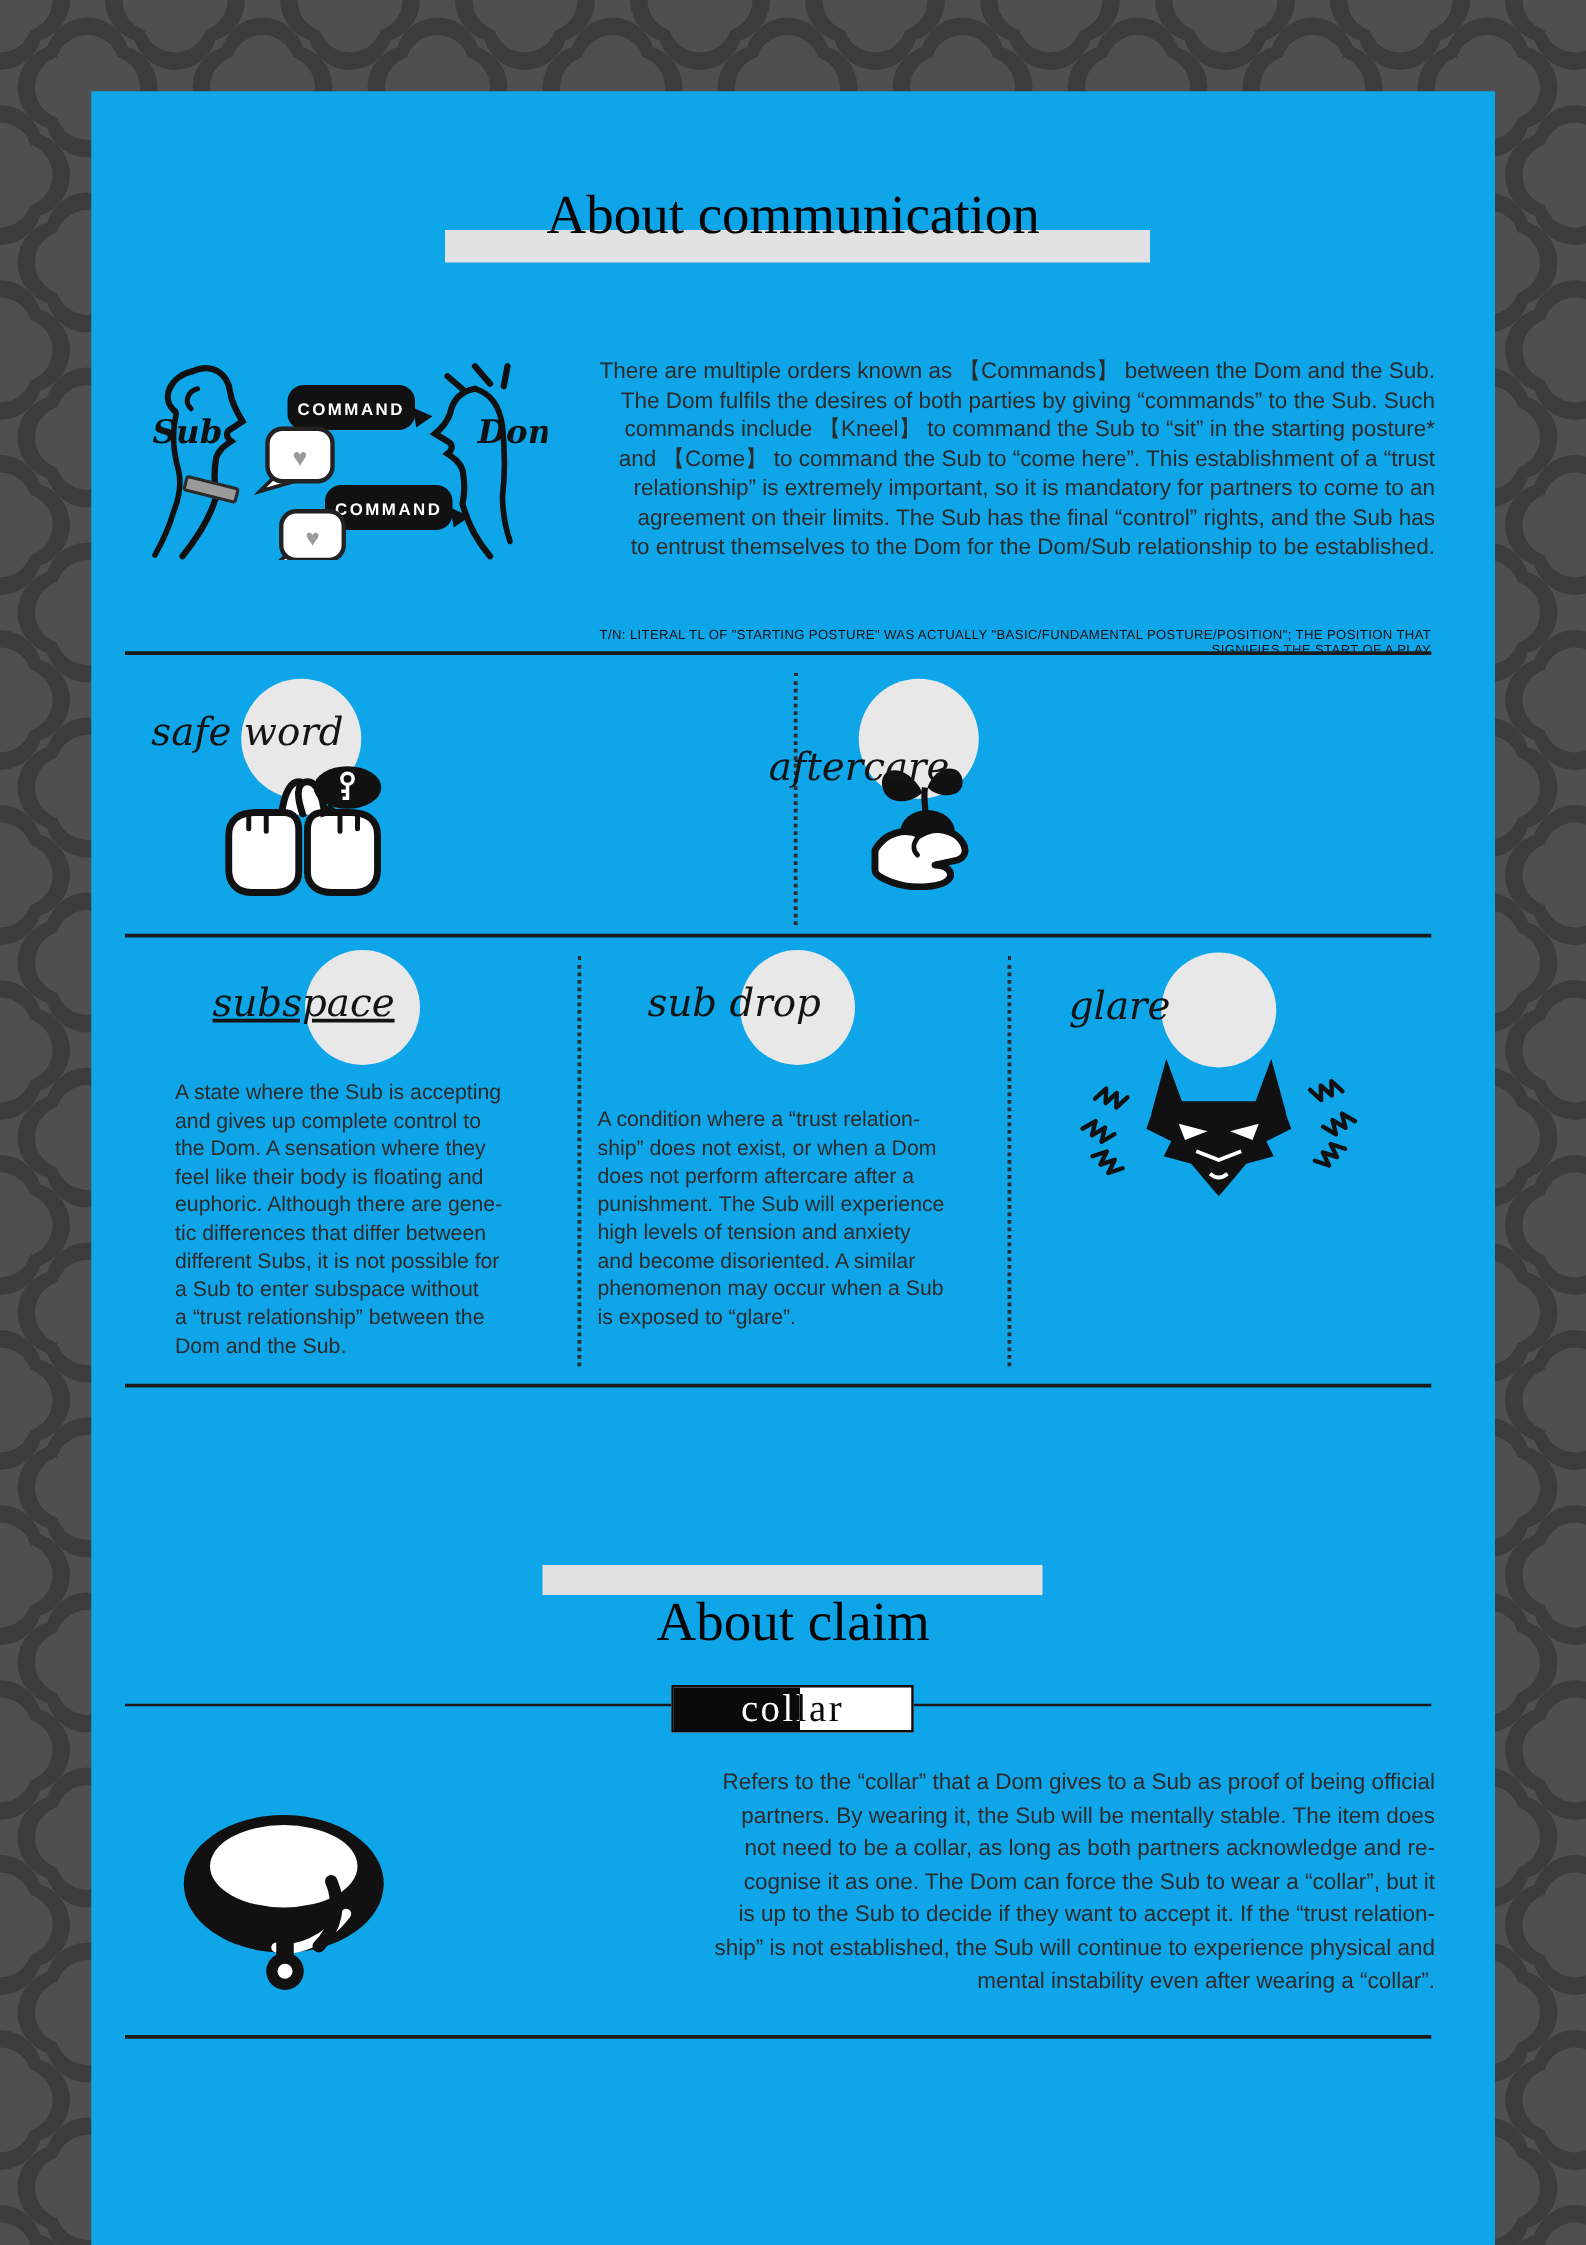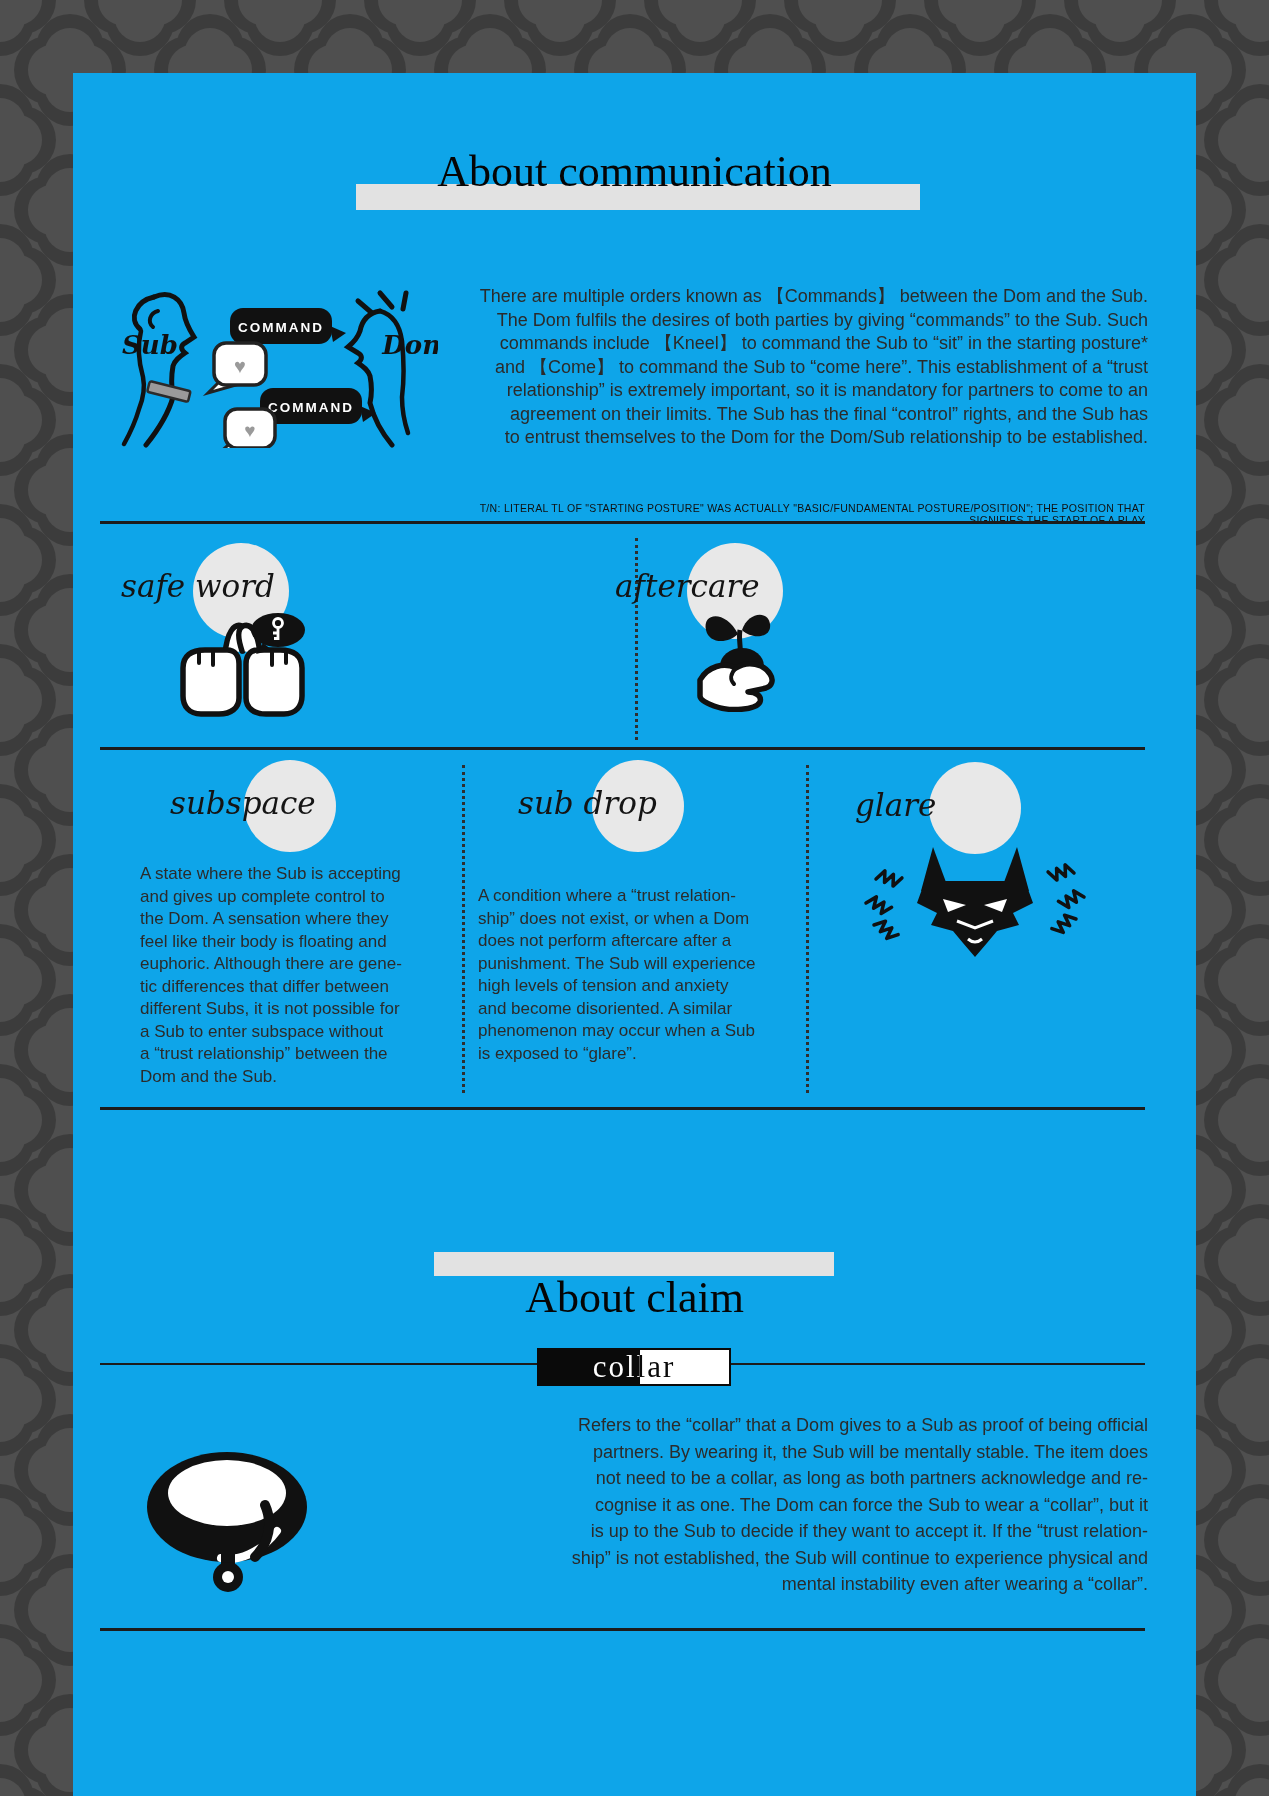--- a/index.html
+++ b/index.html
@@ -133,36 +133,36 @@
         <path d="M88,33 l-7,11 l16,-4 z" fill="#111"></path>
         <circle cx="103" cy="13" r="4.5" fill="none" stroke="#fff" stroke-width="2.8"></circle>
         <path d="M103,17.5 V30 M103,23 h-5 M103,28.5 h-4" stroke="#fff" stroke-width="2.8" fill="none"></path>
       </g>
     </svg>
   </div>
 
   <div class="abs vdot" style="left:562px;top:465px;height:202px;"></div>
 
   <div class="abs circle" style="left:614px;top:470px;"></div>
-  <div class="abs script" style="left:542px;top:495px;width:240px;">aftercare</div>
+  <div class="abs script" style="left:542px;top:523px;width:240px;">aftercare</div>
   <div class="abs" style="left:617px;top:527px;">
     <svg width="100" height="112" viewBox="0 0 100 112">
       <path d="M50,62 C52,50 48,40 50,30" stroke="#111" stroke-width="5" fill="none"></path>
       <path d="M48,34 C36,10 12,12 16,30 C19,44 38,44 48,34 Z" fill="#111"></path>
       <path d="M52,30 C58,12 78,10 80,24 C82,38 62,40 52,30 Z" fill="#111"></path>
       <path d="M30,66 A22,18 0 0 1 74,66 L70,72 L34,72 Z" fill="#111"></path>
       <path d="M10,96 L10,80 C18,66 34,62 46,68 C58,60 74,64 80,74 C84,80 82,86 76,88 L58,92 C66,92 72,96 70,102 C66,110 40,112 24,106 C16,103 10,100 10,96 Z" fill="#fff" stroke="#111" stroke-width="5.5" stroke-linejoin="round"></path>
       <path d="M46,68 C40,74 40,80 44,84" fill="none" stroke="#111" stroke-width="4" stroke-linecap="round"></path>
     </svg>
   </div>
 
   <div class="abs rule" style="left:27px;top:674px;width:1045px;"></div>
 
   <div class="abs circle sm" style="left:171px;top:687px;"></div>
-  <div class="abs script" style="left:97px;top:712px;width:240px;">subspace</div>
+  <div class="abs script" style="left:97px;top:712px;width:240px;text-decoration:underline;">subspace</div>
   <div class="abs term-text flow" style="left:67px;top:790px;width:312px;">A state where the Sub is accepting
 and gives up complete control to
 the Dom. A sensation where they
 feel like their body is floating and
 euphoric. Although there are gene-
 tic differences that differ between
 different Subs, it is not possible for
 a Sub to enter subspace without
 a “trust relationship” between the
 Dom and the Sub.</div>

